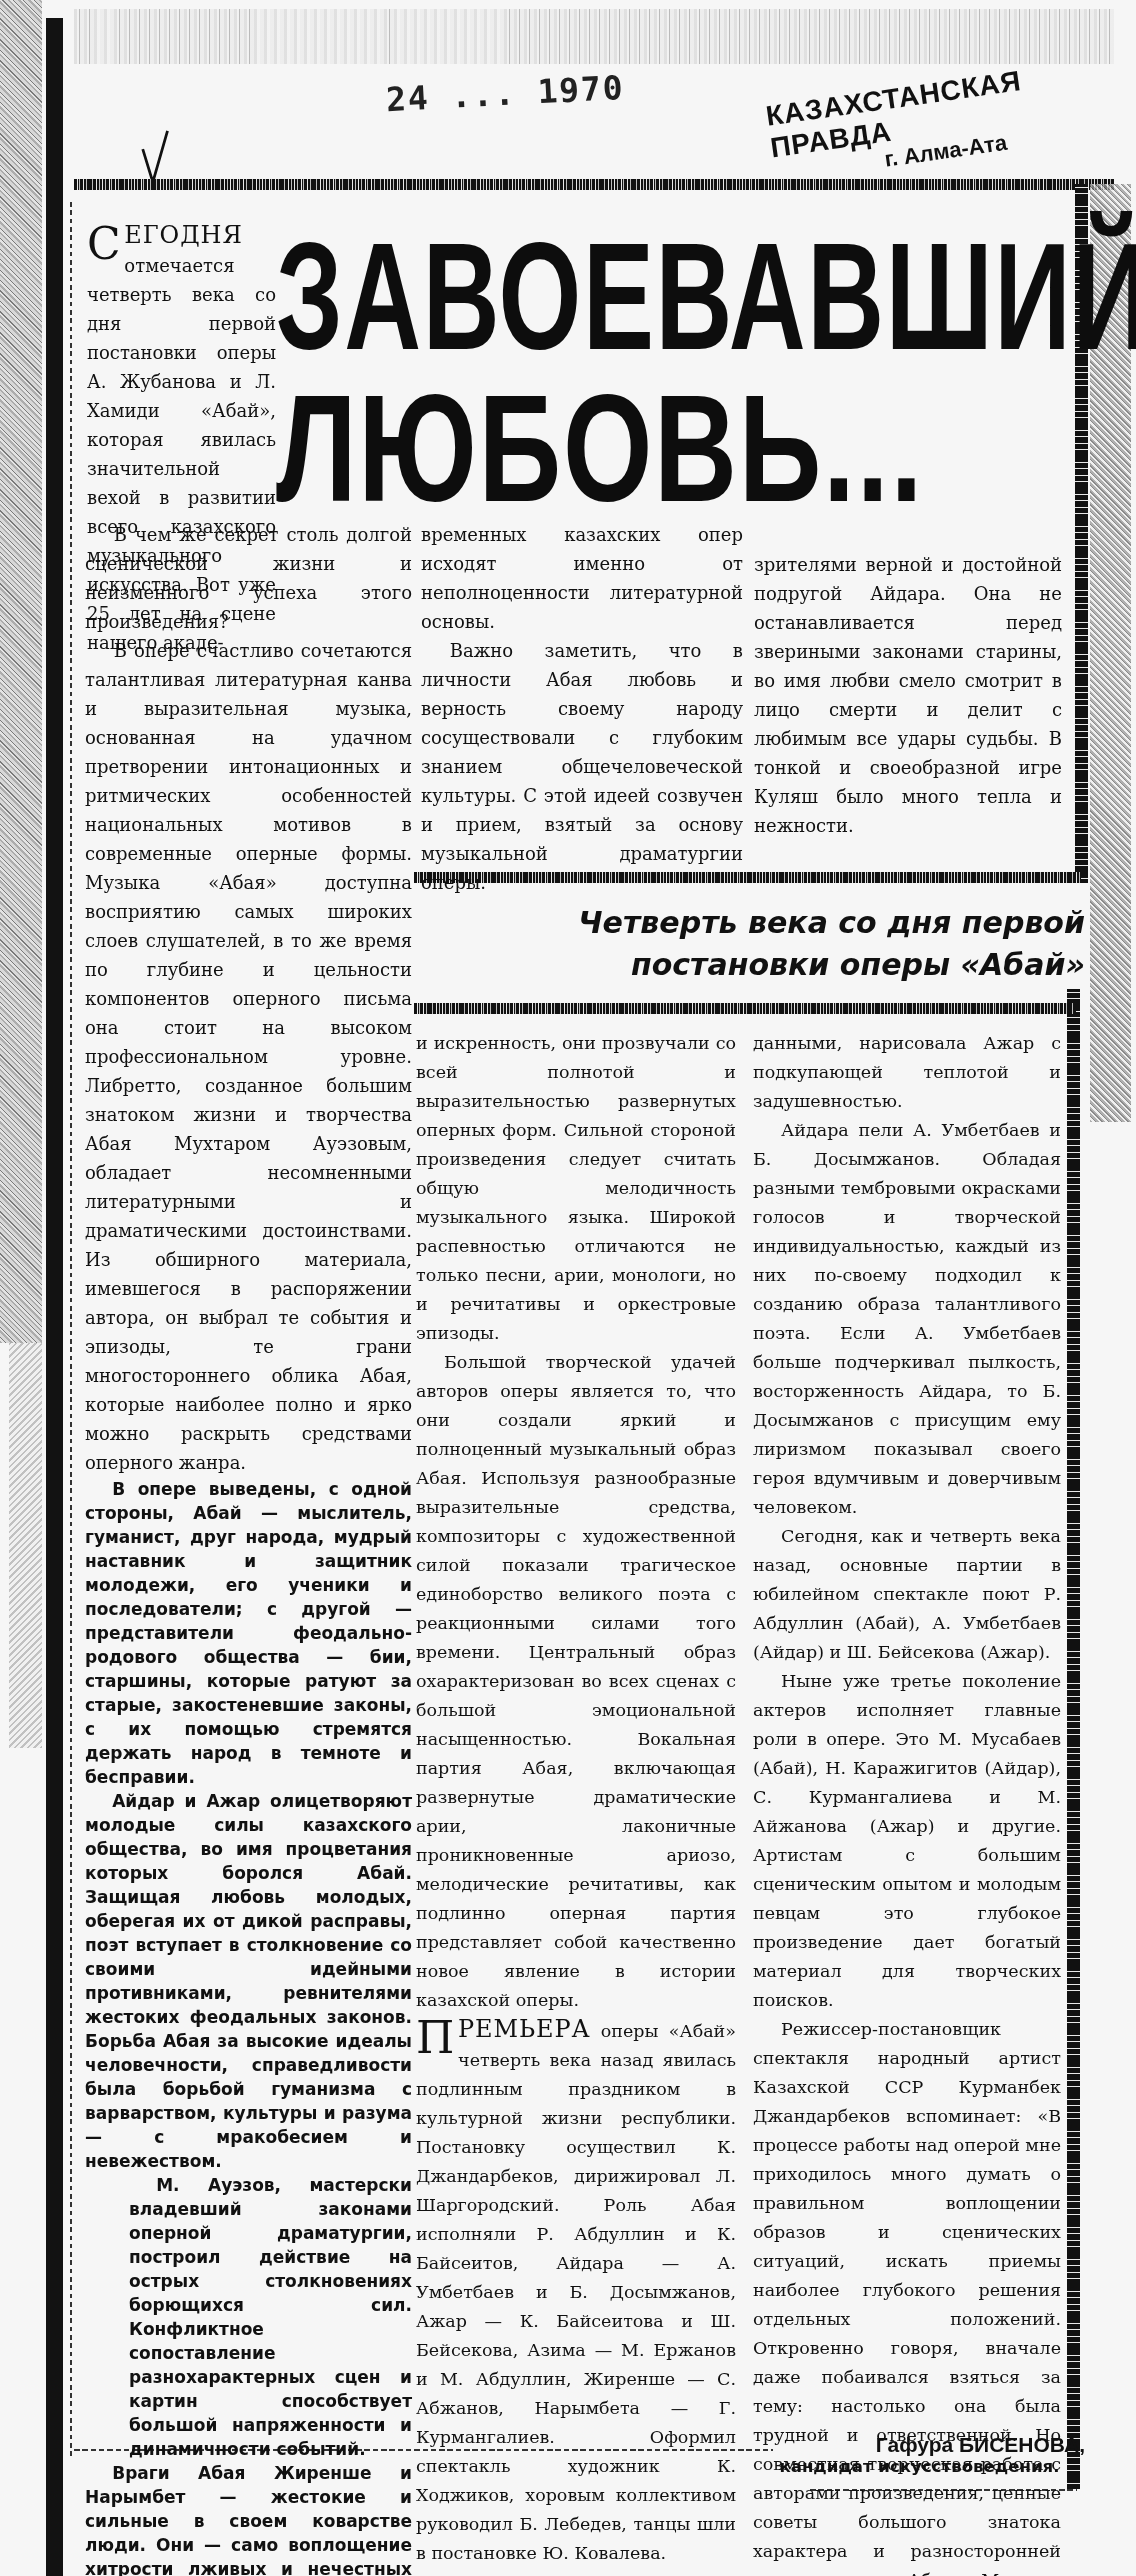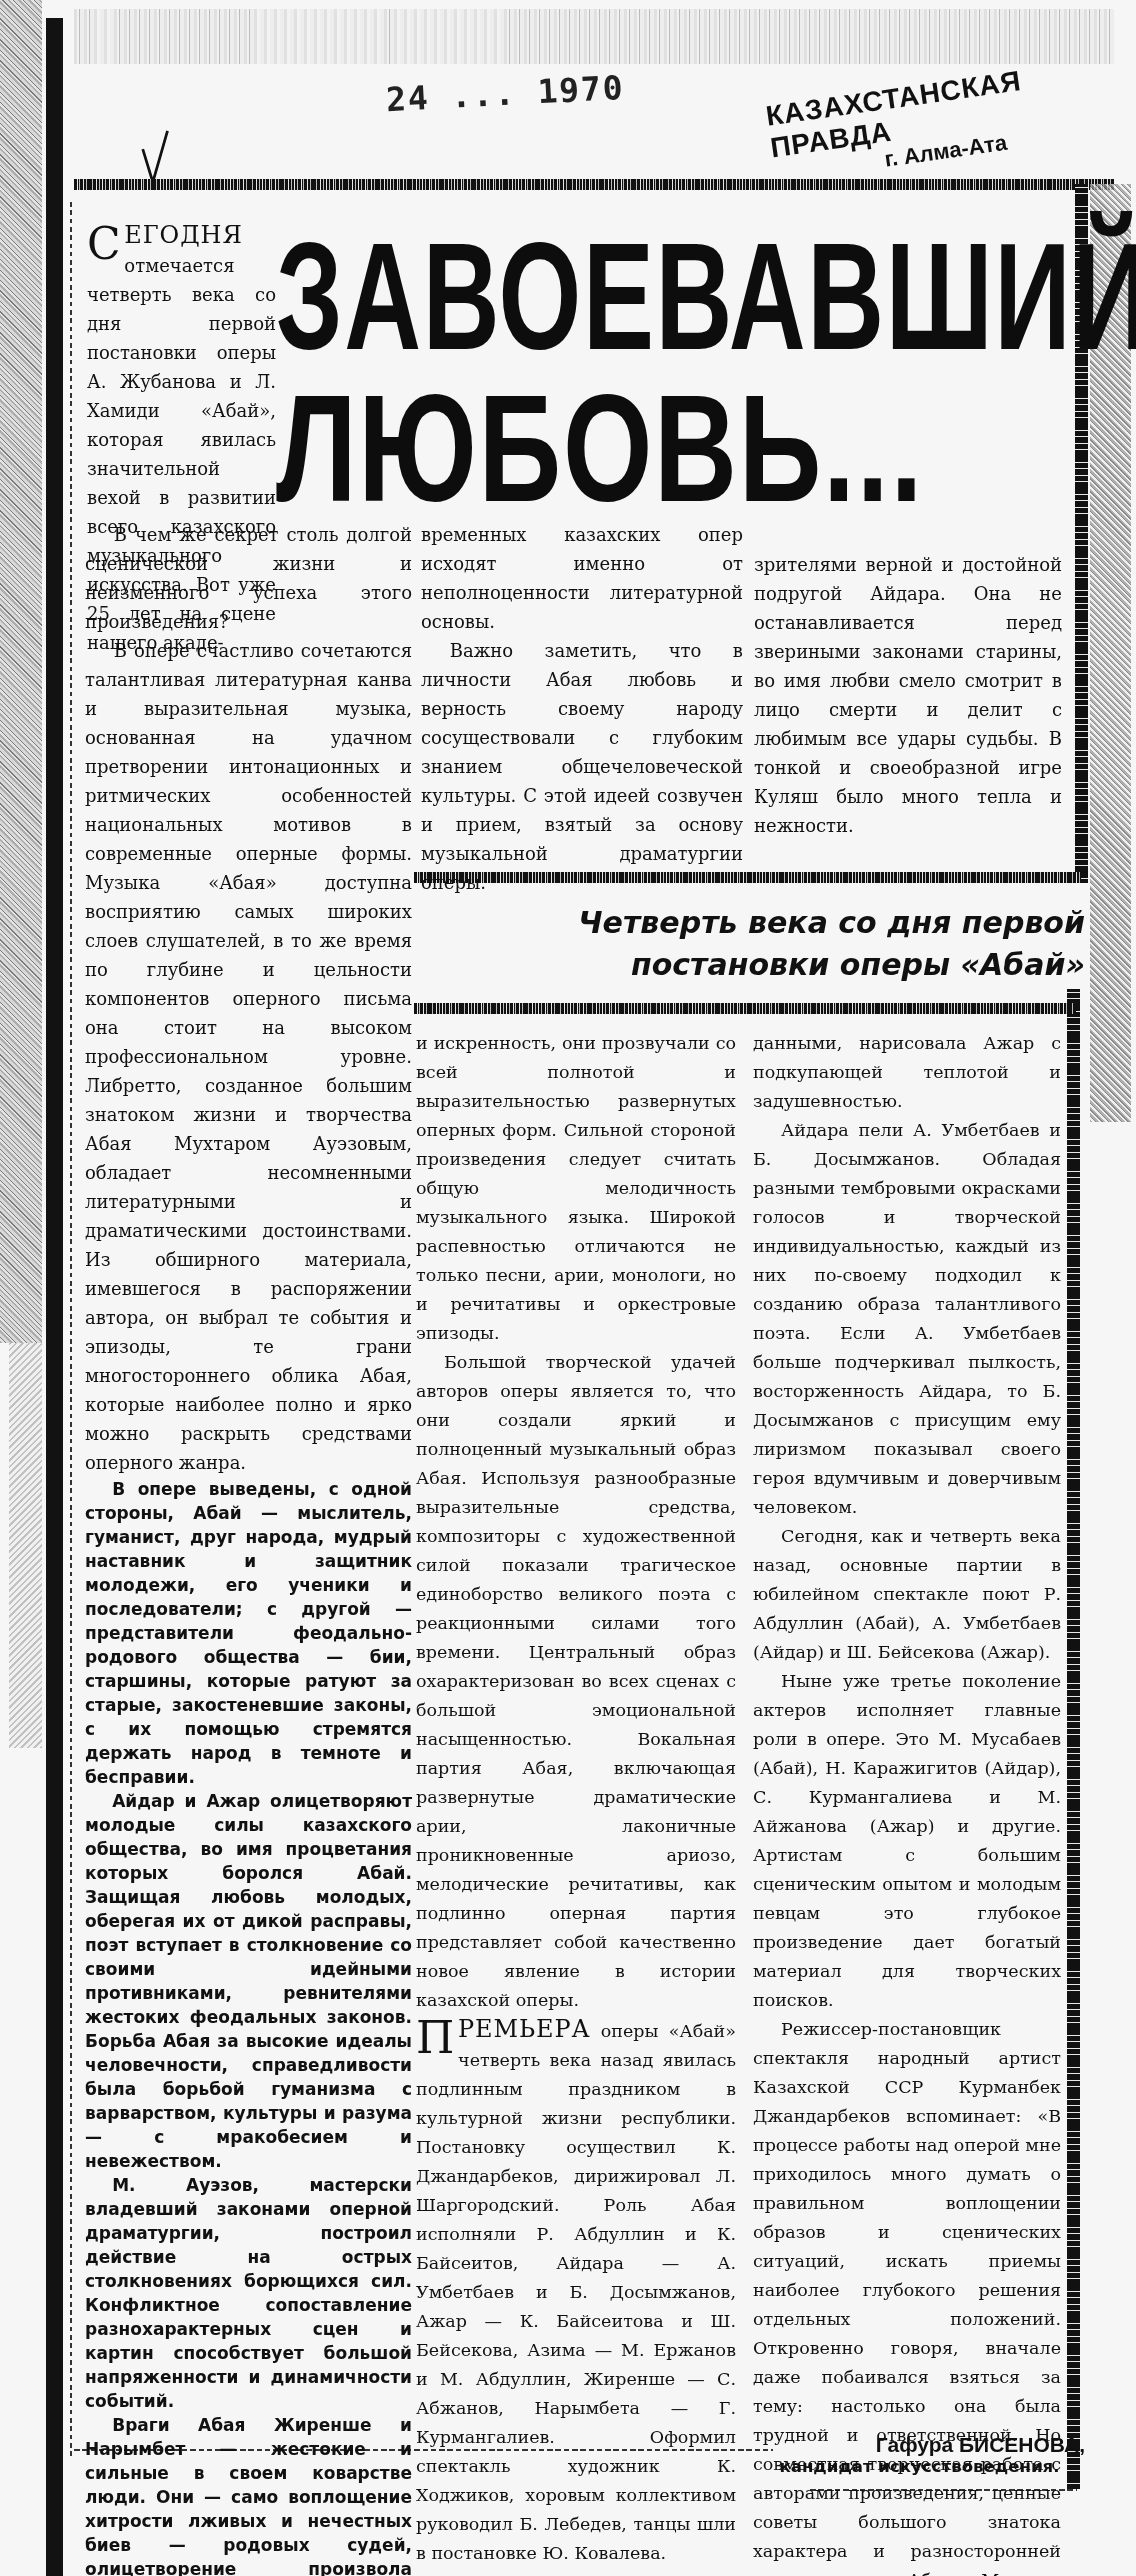--- a/index.html
+++ b/index.html
@@ -131,21 +131,21 @@
 
 <div class="lead-intro">
   <p><span class="dropcap-lead">С</span><span class="caps">ЕГОДНЯ</span> <span>отмечается четверть века со дня первой постановки оперы А. Жубанова и Л. Хамиди «Абай», которая явилась значительной вехой в развитии всего казахского музыкального искусства. Вот уже 25 лет на сцене нашего акаде-</span></p>
 </div>
 
 <div class="col" style="left:85px; top:520px; width:327px;">
   <p>В чем же секрет столь долгой сценической жизни и неизменного успеха этого произведения?</p>
   <p>В опере счастливо сочетаются талантливая литературная канва и выразительная музыка, основанная на удачном претворении интонационных и ритмических особенностей национальных мотивов в современные оперные формы. Музыка «Абая» доступна восприятию самых широких слоев слушателей, в то же время по глубине и цельности компонентов оперного письма она стоит на высоком профессиональном уровне. Либретто, созданное большим знатоком жизни и творчества Абая Мухтаром Ауэзовым, обладает несомненными литературными и драматическими достоинствами. Из обширного материала, имевшегося в распоряжении автора, он выбрал те события и эпизоды, те грани многостороннего облика Абая, которые наиболее полно и ярко можно раскрыть средствами оперного жанра.</p>
   <p class="bold" style="line-height:24px;">В опере выведены, с одной стороны, Абай — мыслитель, гуманист, друг народа, мудрый наставник и защитник молодежи, его ученики и последователи; с другой — представители феодально-родового общества — бии, старшины, которые ратуют за старые, закостеневшие законы, с их помощью стремятся держать народ в темноте и бесправии.</p>
   <p class="bold" style="line-height:24px;">Айдар и Ажар олицетворяют молодые силы казахского общества, во имя процветания которых боролся Абай. Защищая любовь молодых, оберегая их от дикой расправы, поэт вступает в столкновение со своими идейными противниками, ревнителями жестоких феодальных законов. Борьба Абая за высокие идеалы человечности, справедливости была борьбой гуманизма с варварством, культуры и разума — с мракобесием и невежеством.</p>
-  <p class="bold" style="line-height:24px;">М. Ауэзов, мастерски владевший законами оперной драматургии, построил действие на острых столкновениях борющихся сил. Конфликтное сопоставление разнохарактерных сцен и картин способствует большой напряженности и динамичности событий.</p>
+  <p class="bold" style="line-height:24px;margin-left:44px;">М. Ауэзов, мастерски владевший законами оперной драматургии, построил действие на острых столкновениях борющихся сил. Конфликтное сопоставление разнохарактерных сцен и картин способствует большой напряженности и динамичности событий.</p>
   <p class="bold" style="line-height:24px;">Враги Абая Жиренше и Нарымбет — жестокие и сильные в своем коварстве люди. Они — само воплощение хитрости лживых и нечестных биев — родовых судей, олицетворение произвола степных богачей, которые не гнушаются в своих злодеяниях никакими средствами.</p>
 
 </div>
 
 <div class="col" style="left:421px; top:520px; width:322px;">
   <p class="noindent">временных казахских опер исходят именно от неполноценности литературной основы.</p>
   <p>Важно заметить, что в личности Абая любовь и верность своему народу сосуществовали с глубоким знанием общечеловеческой культуры. С этой идеей созвучен и прием, взятый за основу музыкальной драматургии оперы.</p>
 </div>
 
 <div class="col" style="left:754px; top:508px; width:308px;margin-top:42px;">

